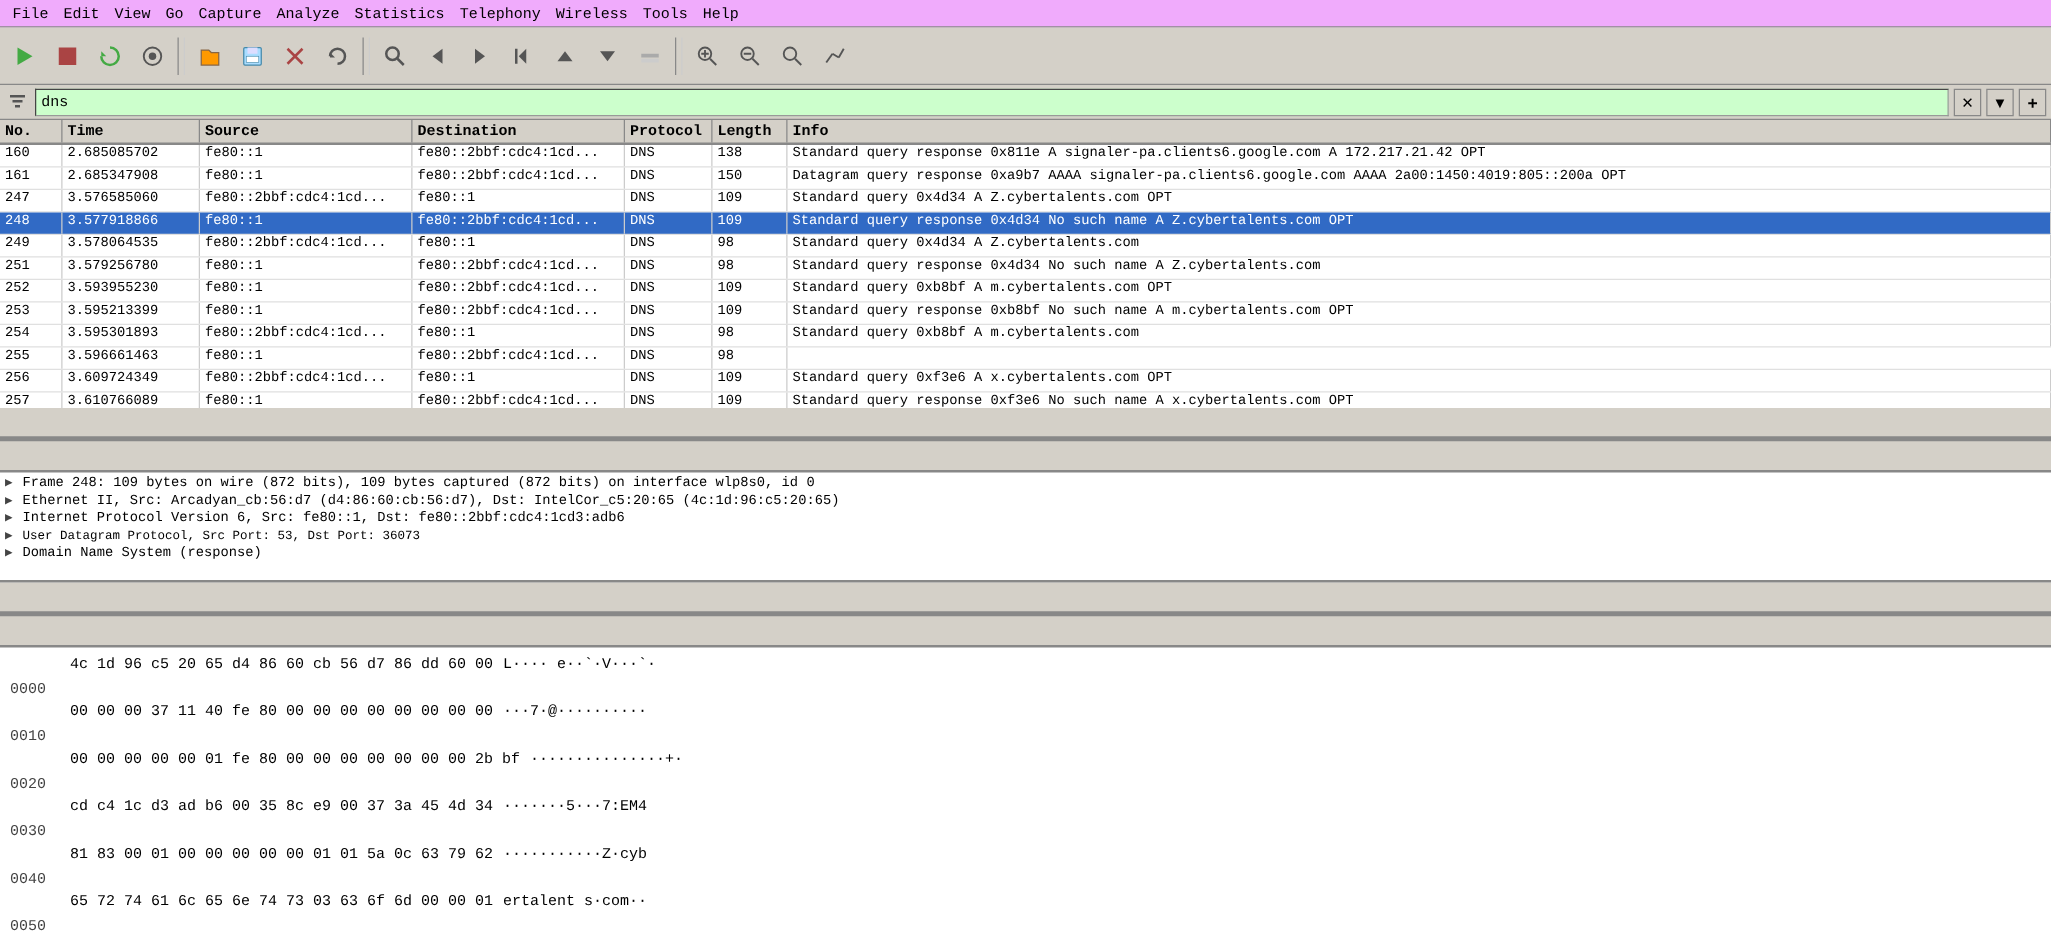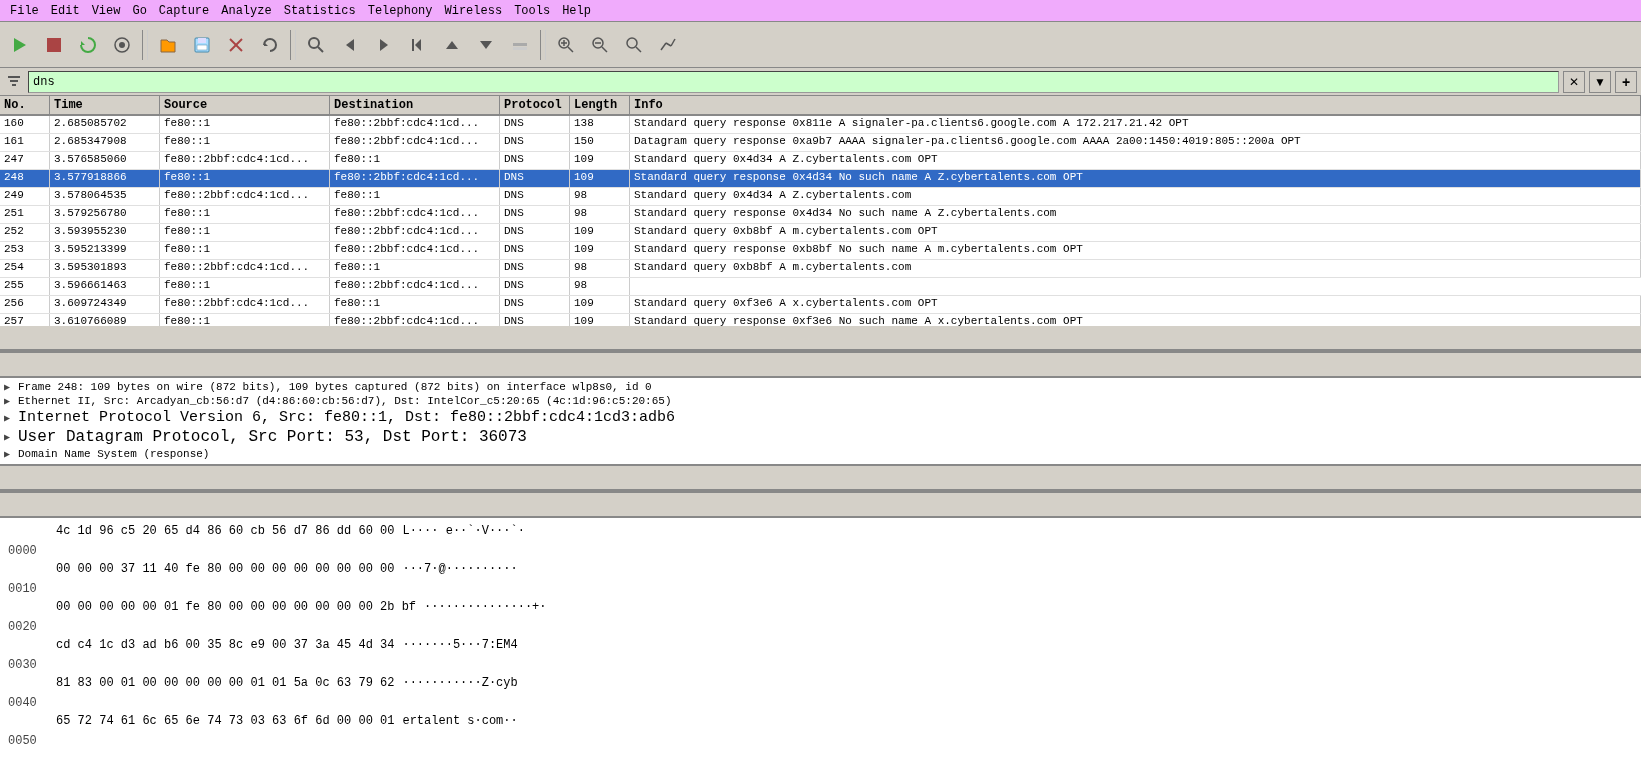--- a/index.html
+++ b/index.html
@@ -331,25 +331,25 @@
   <div class="detail-row">
         <span class="expand-arrow">▶</span>
         <span style="font-size:11px;font-family:'Courier New',monospace;">Frame 248: 109 bytes on wire (872 bits), 109 bytes captured (872 bits) on interface wlp8s0, id 0</span>
       </div>
       <div class="detail-row">
         <span class="expand-arrow">▶</span>
         <span style="font-size:11px;font-family:'Courier New',monospace;">Ethernet II, Src: Arcadyan_cb:56:d7 (d4:86:60:cb:56:d7), Dst: IntelCor_c5:20:65 (4c:1d:96:c5:20:65)</span>
       </div>
       <div class="detail-row">
         <span class="expand-arrow">▶</span>
-        <span style="font-size:15px;font-family:'Courier New',monospace;">Internet Protocol Version 6, Src: fe80::1, Dst: fe80::2bbf:cdc4:1cd3:adb6</span>
+        <span style="font-size:11px;font-family:'Courier New',monospace;">Internet Protocol Version 6, Src: fe80::1, Dst: fe80::2bbf:cdc4:1cd3:adb6</span>
       </div>
       <div class="detail-row">
         <span class="expand-arrow">▶</span>
-        <span style="font-size:16px;font-family:'Courier New',monospace;">User Datagram Protocol, Src Port: 53, Dst Port: 36073</span>
+        <span style="font-size:10px;font-family:'Courier New',monospace;">User Datagram Protocol, Src Port: 53, Dst Port: 36073</span>
       </div>
       <div class="detail-row">
         <span class="expand-arrow">▶</span>
         <span style="font-size:11px;font-family:'Courier New',monospace;">Domain Name System (response)</span>
       </div>
     </div>
 
   <div style="height:4px;background:#888;cursor:ns-resize;"></div>
 
   <div id="hex-dump" style="background:white;padding:4px 8px;flex:1;overflow-y:auto;font-family:'Courier New',monospace;font-size:12px;">

